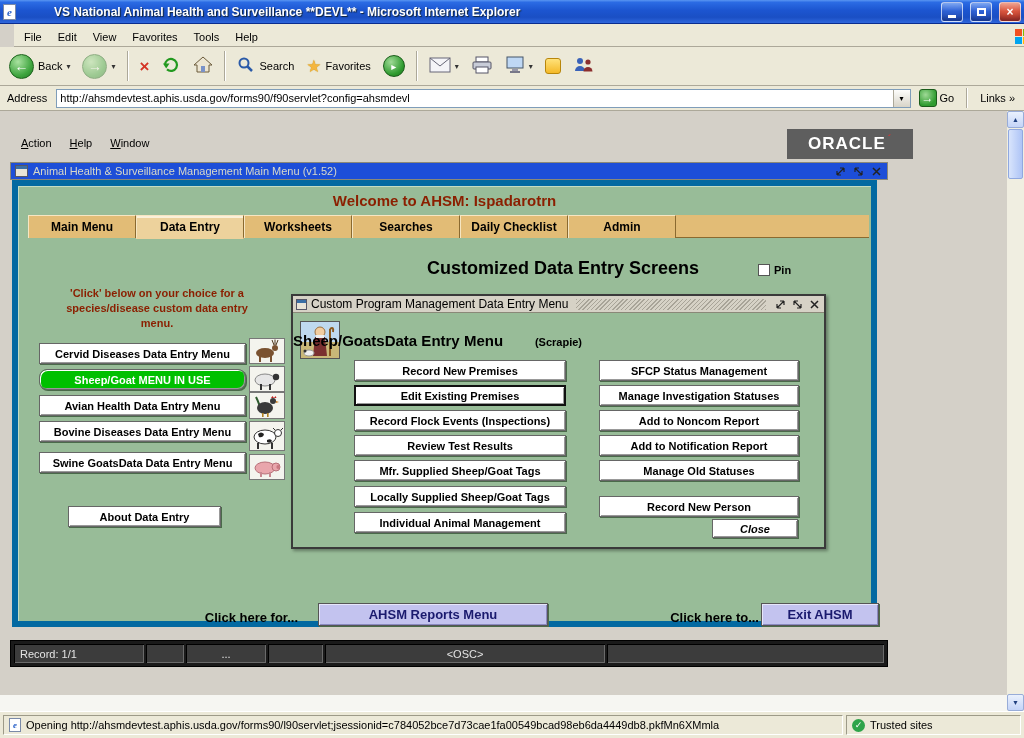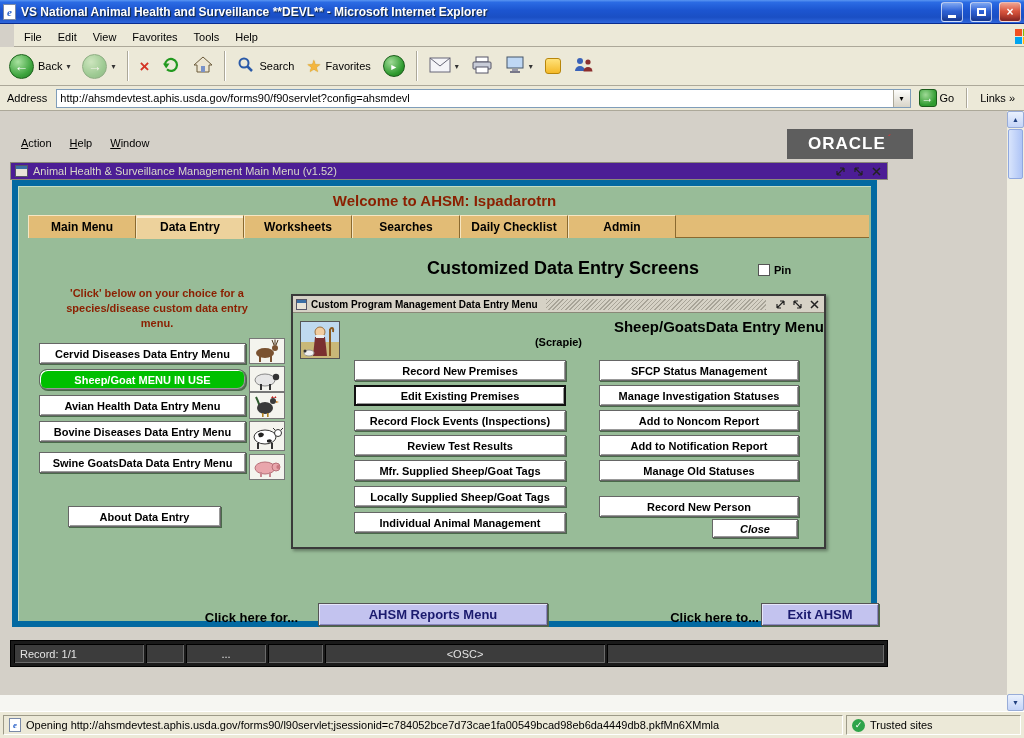--- a/index.html
+++ b/index.html
@@ -6,21 +6,21 @@
   html,body{width:1024px;height:738px;}
   .screen{position:relative;width:1024px;height:738px;background:#D4D0C8;
     font-family:"Liberation Sans","DejaVu Sans",sans-serif;overflow:hidden;color:#000;}
 
   
   .xp-titlebar{position:absolute;top:0;left:0;width:100%;height:24px;
     background:linear-gradient(180deg,#5A96F2 0%,#2B6BE4 10%,#1C55D0 45%,#1A4FC4 75%,#2E66DC 100%);
     display:flex;align-items:center;padding:0 3px;gap:5px;border-bottom:1px solid #0A2C8E;}
   .ie-doc-icon{width:13px;height:16px;background:#fff;border:1px solid #7A8AA8;font:bold italic 11px "Liberation Serif",serif;
     color:#2860C8;display:flex;align-items:center;justify-content:center;}
-  .xp-title{flex:1;color:#fff;font-size:12px;font-weight:bold;text-shadow:1px 1px 1px #123;white-space:nowrap;overflow:hidden;}
+  .xp-title{flex:1;color:#fff;font-size:12px;font-weight:bold;text-shadow:1px 1px 1px #123;white-space:nowrap;overflow:hidden;margin-left:33px;}
   .cap-btn{width:22px;height:20px;border-radius:3px;margin-left:2px;display:flex;align-items:center;justify-content:center;
     color:#fff;font-size:12px;font-weight:bold;border:1px solid rgba(255,255,255,.65);
     box-shadow:inset 0 -8px 9px -6px rgba(0,0,40,.55);}
   .cap-min,.cap-max{background:linear-gradient(180deg,#7FA8F2,#2F63D8 45%,#2456C8);}
   .cap-close{background:linear-gradient(180deg,#F0A492,#DD5740 45%,#C83A22);}
   .glyph-min{display:block;width:8px;height:3px;background:#fff;margin-top:9px;}
   .glyph-max{display:block;width:9px;height:8px;border:2px solid #fff;}
 
   
   .menubar{position:absolute;top:24px;left:14px;width:100%;height:23px;background:#ECE9D8;border-bottom:1px solid #ACA899;
@@ -66,21 +66,21 @@
   
   .o-menubar{position:absolute;top:22px;left:14px;height:20px;display:flex;align-items:center;gap:4px;font-size:11px;}
   .o-menu-item{padding:2px 7px;}
   .u-first::first-letter{text-decoration:underline;}
   .oracle-logo{position:absolute;left:787px;top:18px;width:126px;height:30px;background:#5E5E5E;
     display:flex;align-items:center;justify-content:center;color:#fff;font-weight:bold;font-size:17px;
     letter-spacing:1px;font-stretch:condensed;}
   .logo-mark{color:#D33;font-size:10px;margin-left:2px;align-self:flex-start;margin-top:4px;}
 
   
-  .mdi-titlebar{position:absolute;top:51px;left:10px;width:878px;height:18px;background:#4c1d95;
+  .mdi-titlebar{position:absolute;top:51px;left:10px;width:878px;height:18px;background:#1d4ed8;
     display:flex;align-items:center;gap:5px;padding:0 4px;border:1px solid #8A8878;}
   .mdi-icon{width:13px;height:12px;background:#E8E4D8;border:1px solid #556;position:relative;}
   .mdi-icon::before{content:"";position:absolute;top:0;left:0;right:0;height:3px;background:#3A6EA5;}
   .mdi-title{flex:1;font-size:11px;color:#D8D8C8;white-space:nowrap;overflow:hidden;}
   .mdi-ctrl{width:13px;height:13px;display:flex;align-items:center;justify-content:center;}
 
   
   .green-main{position:absolute;top:69px;left:12px;width:865px;height:447px;background:#98BC98;
     border:6px solid #0369a1;box-shadow:inset 1px 1px 0 #C4DCC4;}
   .welcome{position:absolute;top:6px;left:0;width:100%;text-align:center;font-size:15px;font-weight:bold;color:#8B1F00;}
@@ -104,25 +104,25 @@
   .animal-tile{position:absolute;left:231px;width:36px;background:#F4F4EE;border:1px solid #777;display:flex;
     align-items:center;justify-content:center;}
 
   
   .dialog{position:absolute;left:273px;top:108px;width:535px;height:255px;border:2px solid #3A3A3A;
     box-shadow:2px 2px 3px rgba(0,0,0,.35);background:#98BC98;}
   .dlg-titlebar{height:17px;background:#D6D2C6;display:flex;align-items:center;gap:4px;padding:0 3px;
     border-bottom:1px solid #8A8878;}
   .dlg-icon{width:11px;height:11px;background:#E8E4D8;border:1px solid #556;position:relative;}
   .dlg-icon::before{content:"";position:absolute;top:0;left:0;right:0;height:3px;background:#3A6EA5;}
-  .dlg-title{font-size:10px;font-weight:bold;white-space:nowrap;}
+  .dlg-title{font-size:12px;font-weight:normal;white-space:nowrap;}
   .dlg-pattern{flex:1;height:11px;margin:0 4px;
     background:repeating-linear-gradient(135deg,#A8A498 0 1px,#D6D2C6 1px 3px);}
   .dlg-body{position:relative;height:232px;}
-  .dlg-heading{position:absolute;top:5px;left:0;width:100%;text-align:right;font-size:15px;font-weight:bold;}
+  .dlg-heading{position:absolute;top:19px;left:0;width:100%;text-align:left;font-size:15px;font-weight:bold;}
   .dlg-subheading{position:absolute;top:23px;left:0;width:100%;text-align:center;font-size:11px;font-weight:bold;}
   .shepherd{position:absolute;left:7px;top:8px;width:40px;height:38px;background:#BFD9EF;border:1px solid #555;
     display:flex;align-items:center;justify-content:center;}
   .dlg-left{left:61px;width:212px;height:21px;}
   .dlg-right{left:306px;width:200px;height:21px;}
   .dlg-close{left:419px;top:206px;width:86px;height:19px;font-style:italic;}
 
   
   .foot-caption{position:absolute;font-size:13px;font-weight:bold;text-align:right;}
   .lav-btn{position:absolute;height:23px;background:#C3C3EF;color:#1A1A6E;font-size:13px;font-weight:bold;

